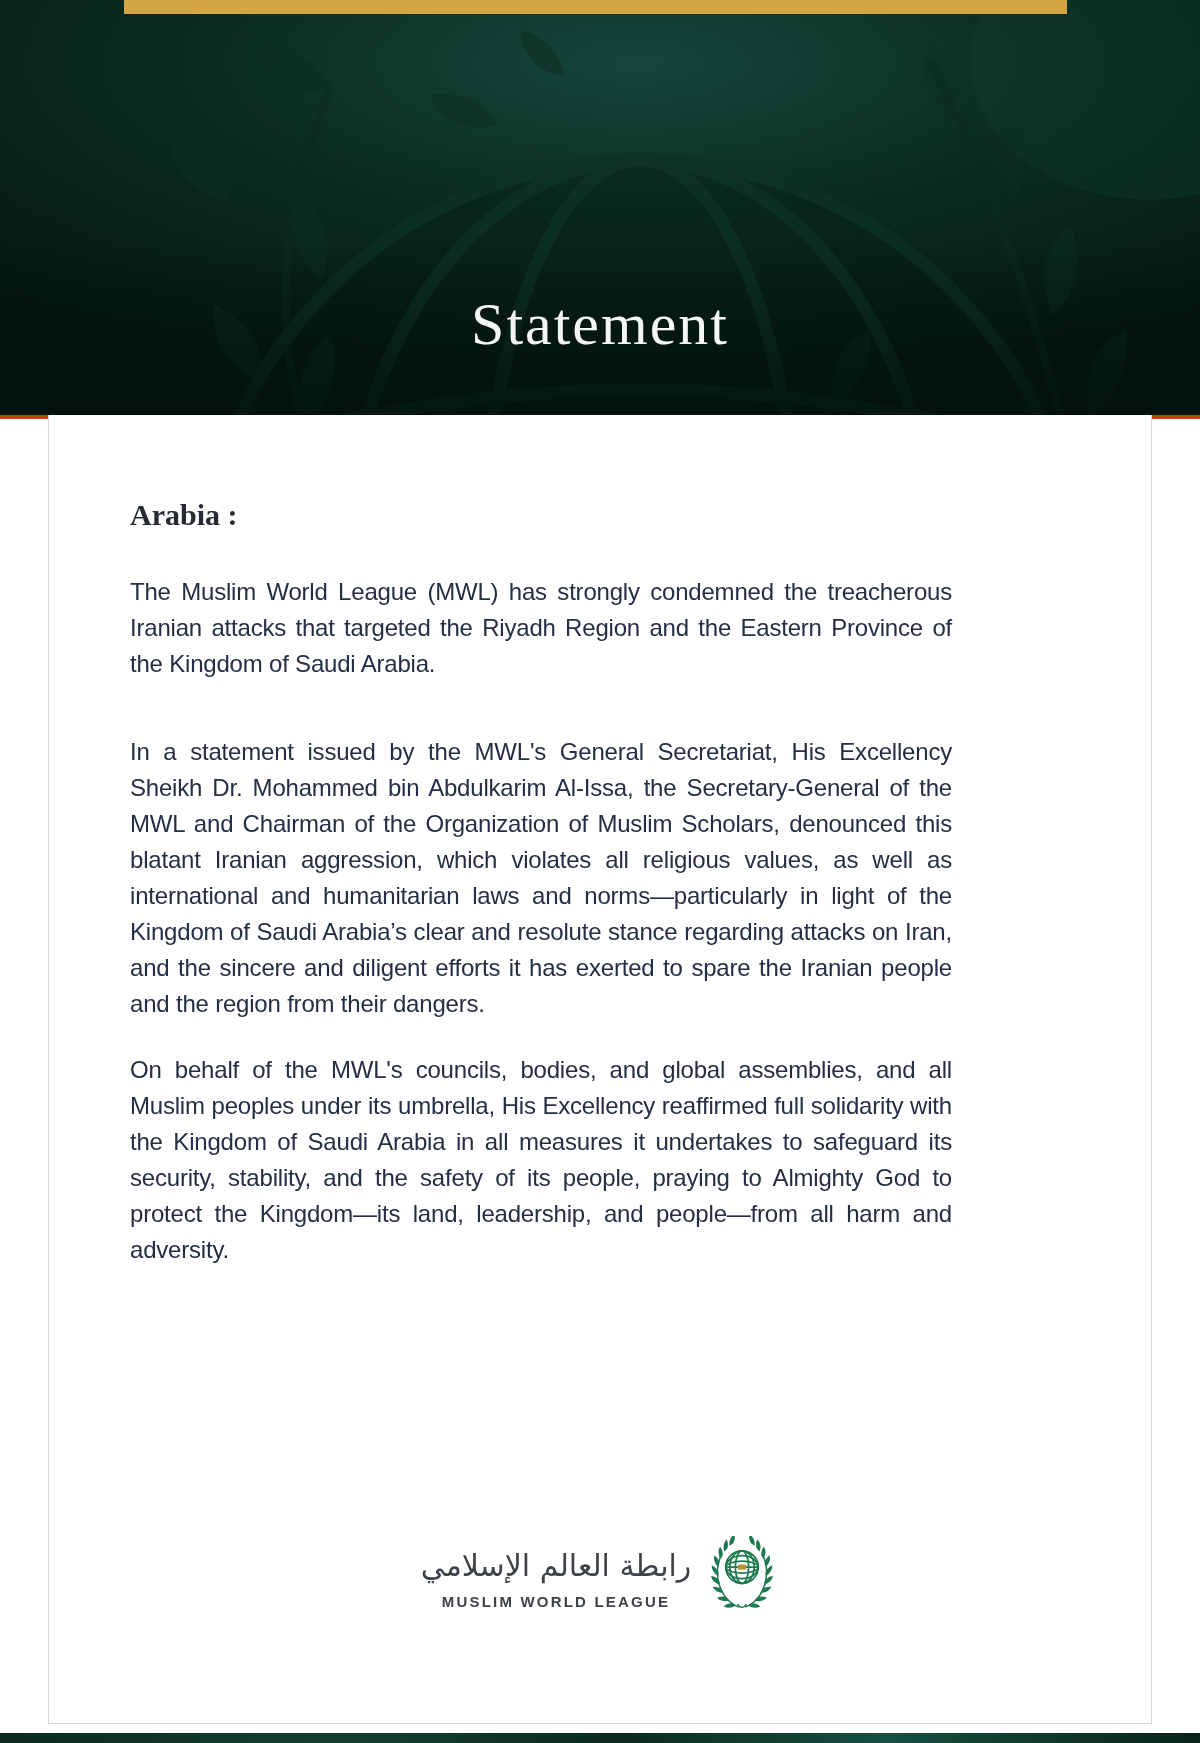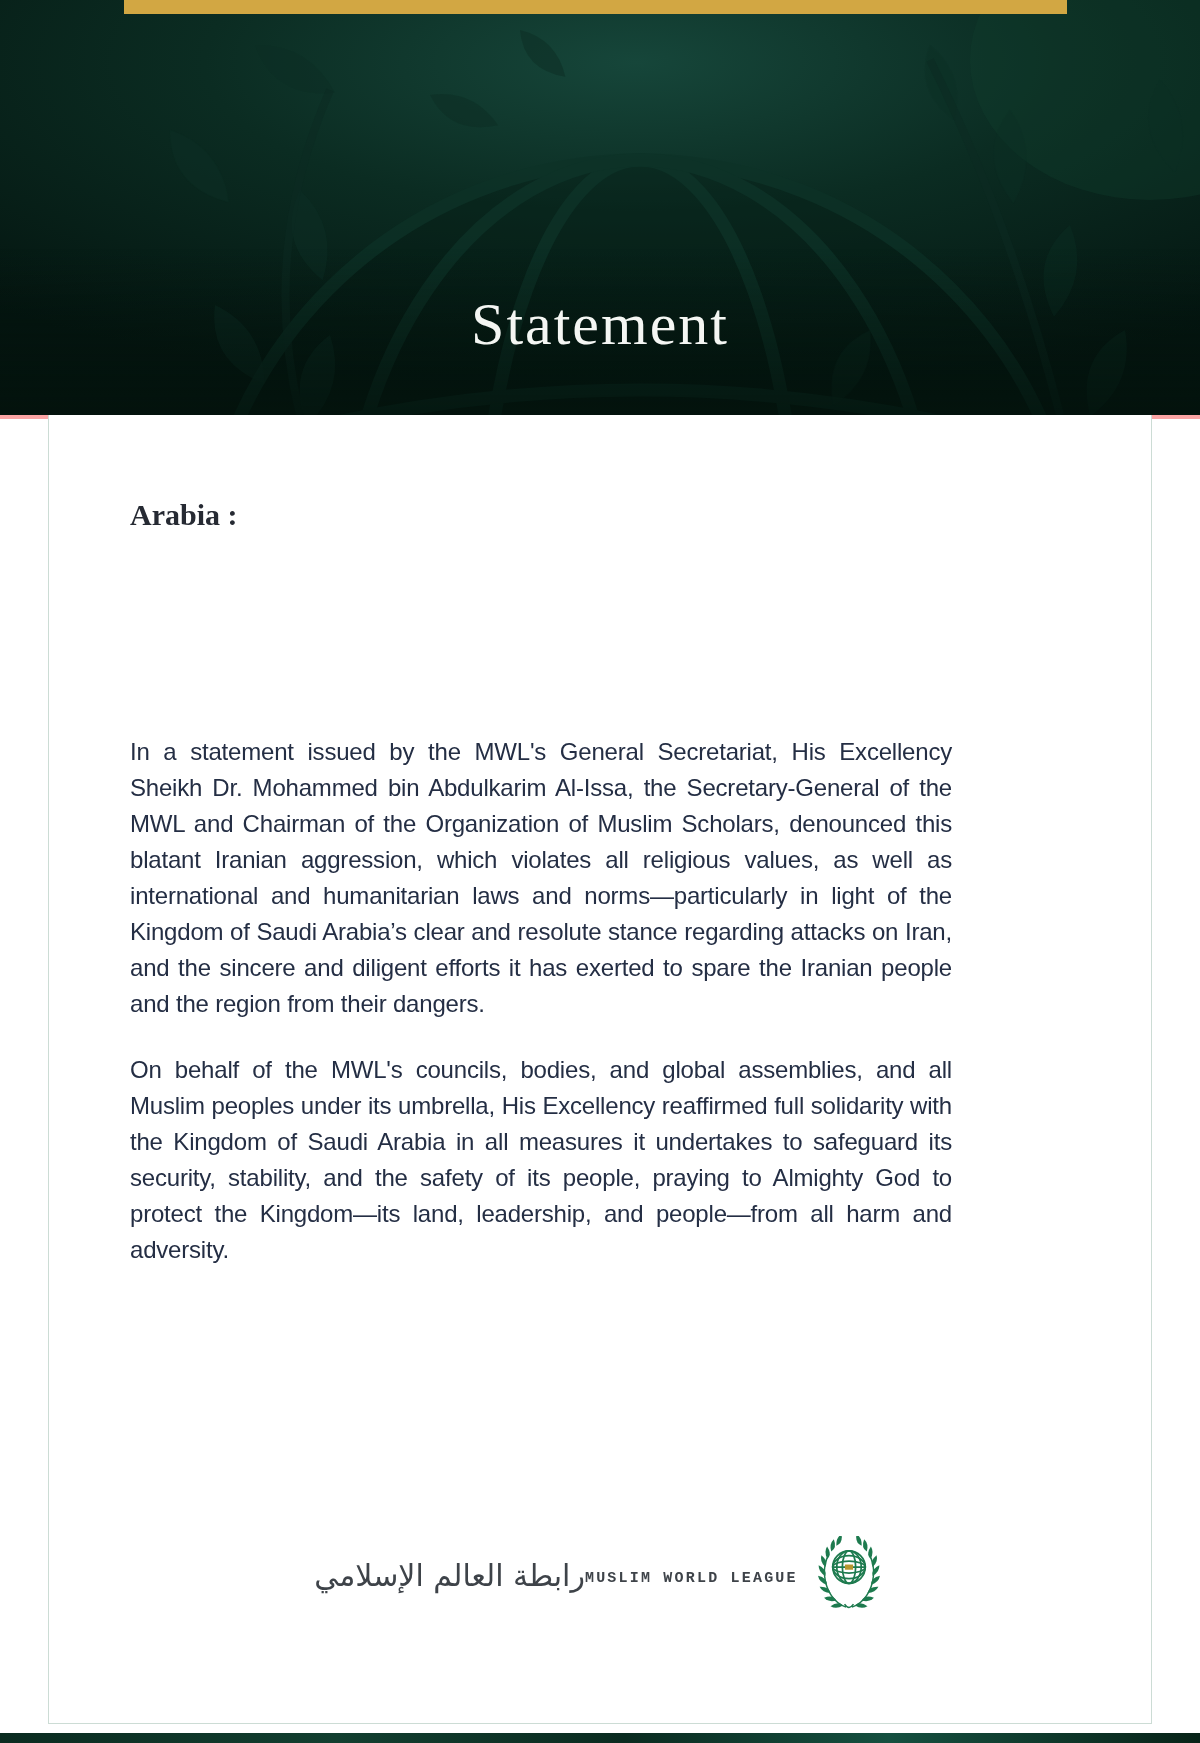--- a/index.html
+++ b/index.html
@@ -2,21 +2,21 @@
 <html><head>
 <meta charset="utf-8">
 <style>
   html,body{margin:0;padding:0;}
   body{width:1200px;height:1743px;background:#ffffff;overflow:hidden;
        font-family:"Liberation Sans",sans-serif;}
   .page{position:relative;width:1200px;height:1743px;background:#ffffff;overflow:hidden;}
 
   
   .header{position:absolute;left:0;top:0;width:1200px;height:415px;
-          background:#07231b;border-bottom:4px solid #fca5a5;overflow:hidden;}
+          background:#07231b;border-bottom:4px solid #c2410c;overflow:hidden;}
   .header svg{position:absolute;left:0;top:0;}
   .gold-bar{position:absolute;left:124px;top:0;width:943px;height:14px;background:#d2a743;}
   .title{position:absolute;left:0;top:292px;width:100%;margin:0;text-align:center;
          font-family:"Liberation Serif","DejaVu Serif",serif;font-weight:400;
          font-size:60px;line-height:64px;color:#f4f6f3;letter-spacing:2px;}
 
   
   .panel{position:absolute;left:48px;top:415px;width:1102px;height:1308px;
          background:#ffffff;border:1px solid #ccdcd5;border-top:none;}
 
@@ -24,24 +24,24 @@
           font-family:"Liberation Serif","DejaVu Serif",serif;font-weight:700;
           font-size:30px;color:#262a33;}
   .para{position:absolute;left:130px;width:822px;margin:0;
         text-align:justify;font-size:24px;line-height:36px;color:#242e44;
         letter-spacing:-0.2px;}
   .p1{top:574px;} .p2{top:734px;} .p3{top:1052px;}
 
   
   .logo-block{position:absolute;left:0;top:1536px;width:100%;
               display:flex;justify-content:center;align-items:center;gap:14px;}
-  .logo-text{display:flex;flex-direction:row;align-items:center;}
+  .logo-text{display:flex;flex-direction:column;align-items:center;}
   .logo-arabic{font-family:"DejaVu Sans",sans-serif;font-size:30px;line-height:46px;
                color:#3e4349;direction:rtl;}
-  .logo-english{font-family:Liberation Mono, monospace;font-weight:700;
+  .logo-english{font-family:Liberation Sans, sans-serif;font-weight:700;
                 font-size:15px;letter-spacing:2.2px;color:#3e4349;margin-top:4px;}
   .emblem{width:74px;height:80px;}
 
   
   .bottom-strip{position:absolute;left:0;bottom:0;width:100%;height:10px;
      background:linear-gradient(90deg,#0a2b20 0%,#123f30 28%,#0a2b20 52%,#155040 74%,#082318 100%);}
 </style>
 </head>
 <body>
 
@@ -101,20 +101,21 @@
       <rect x="0" y="0" width="1200" height="415" fill="url(#fade)"></rect>
     </svg>
 
     <div class="gold-bar"></div>
     <h1 class="title">Statement</h1>
   </div>
 
   <div class="panel"></div>
 
   <h2 class="makkah">Arabia :</h2>
+  <p class="para p1">The Muslim World League (MWL) has strongly condemned the treacherous Iranian attacks that targeted the Riyadh Region and the Eastern Province of the Kingdom of Saudi Arabia.</p>
   <p class="para p2">In a statement issued by the MWL's General Secretariat, His Excellency Sheikh Dr. Mohammed bin Abdulkarim Al-Issa, the Secretary-General of the MWL and Chairman of the Organization of Muslim Scholars, denounced this blatant Iranian aggression, which violates all religious values, as well as international and humanitarian laws and norms—particularly in light of the Kingdom of Saudi Arabia’s clear and resolute stance regarding attacks on Iran, and the sincere and diligent efforts it has exerted to spare the Iranian people and the region from their dangers.</p>
   <p class="para p3">On behalf of the MWL's councils, bodies, and global assemblies, and all Muslim peoples under its umbrella, His Excellency reaffirmed full solidarity with the Kingdom of Saudi Arabia in all measures it undertakes to safeguard its security, stability, and the safety of its people, praying to Almighty God to protect the Kingdom—its land, leadership, and people—from all harm and adversity.</p>
 
   <div class="logo-block">
     <div class="logo-text">
       <div class="logo-arabic">رابطة العالم الإسلامي</div>
       <div class="logo-english">MUSLIM WORLD LEAGUE</div>
     </div>
 
     <svg class="emblem" viewBox="0 0 100 104">

